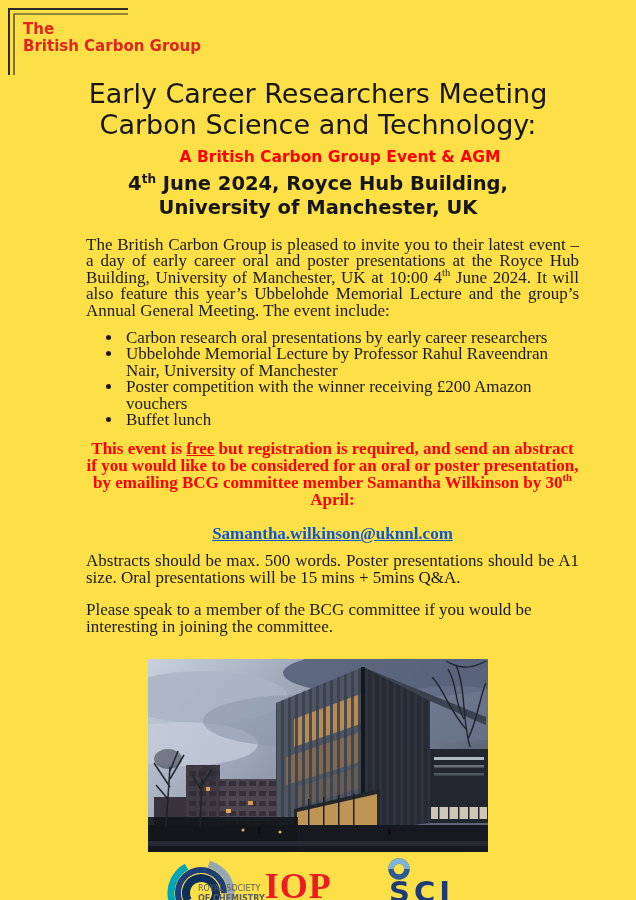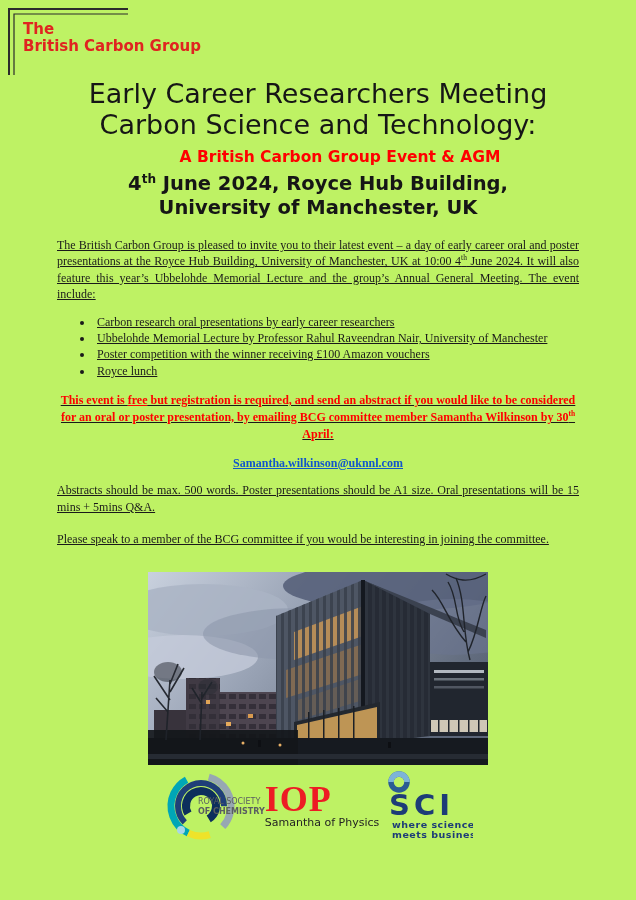--- a/index.html
+++ b/index.html
@@ -1,38 +1,38 @@
 <!DOCTYPE html>
 <html><head>
 <meta charset="utf-8">
 <style>
   html,body { margin:0; padding:0; background:#ffffff; }
   .page {
-    position:relative; width:636px; height:900px; background:#bef264;
+    position:relative; width:636px; height:900px; background:#fde047;
     font-family:"Liberation Serif", serif; color:#1a1a1a; overflow:hidden;
   }
 
   
   .corner-logo { position:absolute; left:8px; top:8px; width:250px; height:68px; }
   .bracket { position:absolute; left:0; top:0; }
   .logo-text {
     position:absolute; left:15px; top:13px;
     font-family:"DejaVu Sans", sans-serif; font-weight:700;
     font-size:15px; line-height:17px; color:#e02420; white-space:nowrap;
   }
 
   
   .header { padding-top:78px; text-align:center; font-family:"DejaVu Sans", sans-serif; }
   .title  { font-size:27px; line-height:31px; color:#161616; font-weight:400; }
   .subtitle { margin-top:8px; font-size:15.5px; font-weight:700; color:#ff0000;padding-left:44px; }
   .date-heading { margin-top:6px; font-size:19.5px; line-height:24px; font-weight:700; color:#161616; }
   sup { font-size:62%; line-height:0; }
 
   
-  .content { margin:17px 57px 0 57px; font-size:12px; line-height:16.4px;text-decoration:underline; }
+  .content { margin:17px 57px 0 86px; font-size:17px; line-height:16.4px; }
   .intro { text-align:justify; margin:0; }
   .event-list { margin:11px 0 0 0; padding:0 0 0 37px; }
   .event-list li { padding-left:3px; }
   .registration { margin-top:13px; text-align:center; font-weight:700; color:#ff0000; line-height:16.8px; }
   .free { text-decoration:underline; }
   .email-line { text-align:center; font-weight:700; line-height:16.8px; }
   .email { color:#1155cc; text-decoration:underline; cursor:pointer; }
   .details { margin:11px 0 0 0; text-align:justify; }
   .committee { margin:16px 0 0 0; }
 
@@ -72,22 +72,22 @@
       <div>University of Manchester, UK</div>
     </div>
   </div>
 
   <div class="content">
     <p class="intro"><span>The British Carbon Group is pleased to invite you to their latest event – a day of early career oral and poster presentations at the Royce Hub Building, University of Manchester, UK at 10:00 4</span><sup>th</sup><span> June 2024. It will also feature this year’s Ubbelohde Memorial Lecture and the group’s Annual General Meeting. The event include:</span></p>
 
     <ul class="event-list">
       <li>Carbon research oral presentations by early career researchers</li>
       <li>Ubbelohde Memorial Lecture by Professor Rahul Raveendran Nair, University of Manchester</li>
-      <li>Poster competition with the winner receiving £100 Amazon vouchers</li>
-      <li>Royce lunch</li>
+      <li>Poster competition with the winner receiving £200 Amazon vouchers</li>
+      <li>Buffet lunch</li>
     </ul>
 
     <p class="registration"><span>This event is </span><span class="free">free</span><span> but registration is required, and send an abstract if you would like to be considered for an oral or poster presentation, by emailing BCG committee member Samantha Wilkinson by 30</span><sup>th</sup><span> April:</span></p>
     <div class="email-line"><a class="email">Samantha.wilkinson@uknnl.com</a></div>
 
     <p class="details">Abstracts should be max. 500 words. Poster presentations should be A1 size. Oral presentations will be 15 mins + 5mins Q&amp;A.</p>
     <p class="committee">Please speak to a member of the BCG committee if you would be interesting in joining the committee.</p>
   </div>
 
   <svg class="photo" width="340" height="193" viewBox="0 0 340 193">

